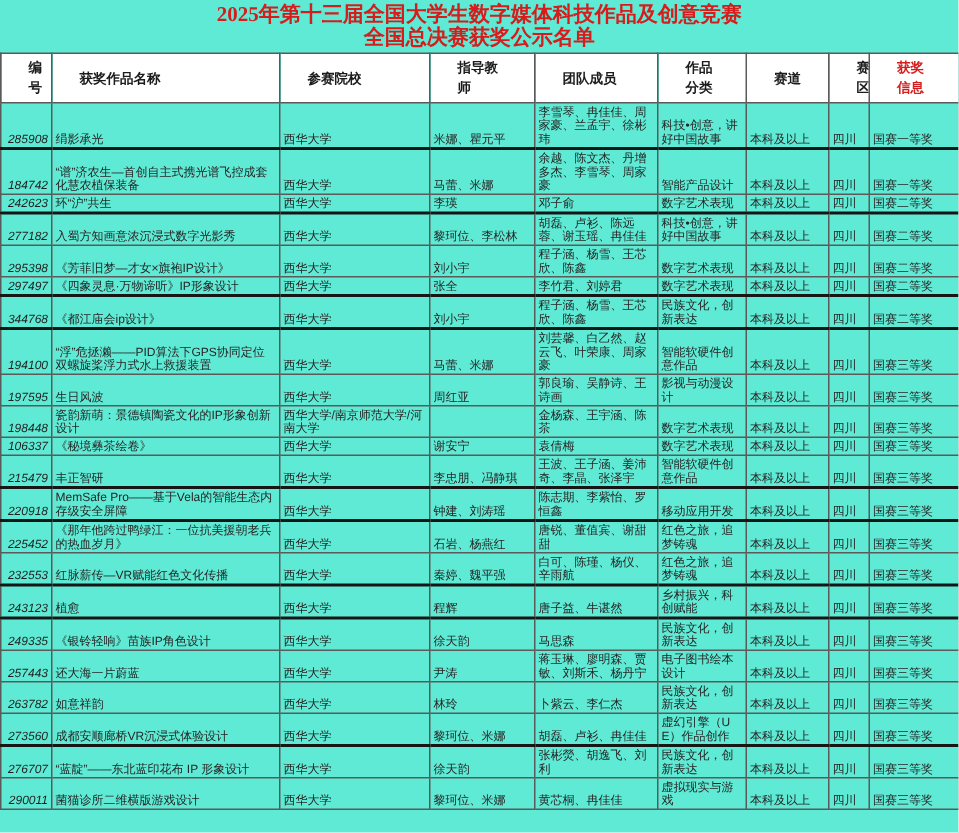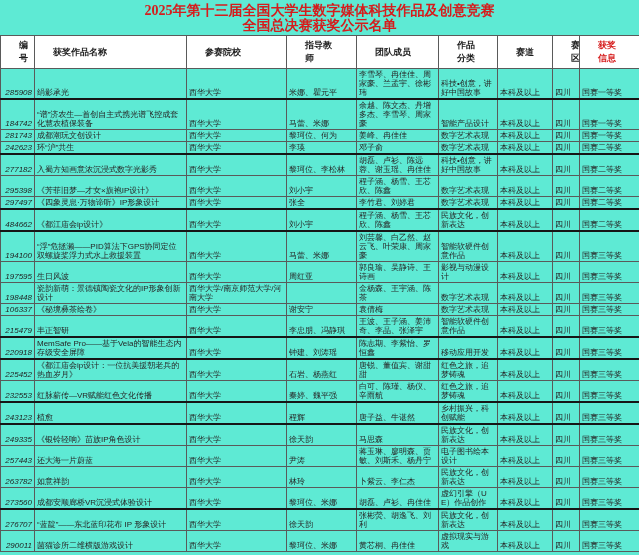--- a/index.html
+++ b/index.html
@@ -68,31 +68,20 @@
           <td class="c-name">“谱”济农生—首创自主式携光谱飞控成套化慧农植保装备</td>
           <td class="c-school">西华大学</td>
           <td class="c-advisor">马蕾、米娜</td>
           <td class="c-team">余越、陈文杰、丹增多杰、李雪琴、周家豪</td>
           <td class="c-category">智能产品设计</td>
           <td class="c-track">本科及以上</td>
           <td class="c-zone">四川</td>
           <td class="c-award">国赛一等奖</td>
         </tr>
         <tr>
-          <td class="c-id">281743</td>
-          <td class="c-name">成都潮玩文创设计</td>
-          <td class="c-school">西华大学</td>
-          <td class="c-advisor">黎珂位、何为</td>
-          <td class="c-team">姜峰、冉佳佳</td>
-          <td class="c-category">数字艺术表现</td>
-          <td class="c-track">本科及以上</td>
-          <td class="c-zone">四川</td>
-          <td class="c-award">国赛一等奖</td>
-        </tr>
-        <tr>
           <td class="c-id">242623</td>
           <td class="c-name">环“沪”共生</td>
           <td class="c-school">西华大学</td>
           <td class="c-advisor">李瑛</td>
           <td class="c-team">邓子俞</td>
           <td class="c-category">数字艺术表现</td>
           <td class="c-track">本科及以上</td>
           <td class="c-zone">四川</td>
           <td class="c-award">国赛二等奖</td>
         </tr>
@@ -123,21 +112,21 @@
           <td class="c-name">《四象灵息·万物谛听》IP形象设计</td>
           <td class="c-school">西华大学</td>
           <td class="c-advisor">张全</td>
           <td class="c-team">李竹君、刘婷君</td>
           <td class="c-category">数字艺术表现</td>
           <td class="c-track">本科及以上</td>
           <td class="c-zone">四川</td>
           <td class="c-award">国赛二等奖</td>
         </tr>
         <tr class="thick">
-          <td class="c-id">484662</td>
+          <td class="c-id">344768</td>
           <td class="c-name">《都江庙会ip设计》</td>
           <td class="c-school">西华大学</td>
           <td class="c-advisor">刘小宇</td>
           <td class="c-team">程子涵、杨雪、王芯欣、陈鑫</td>
           <td class="c-category">民族文化，创新表达</td>
           <td class="c-track">本科及以上</td>
           <td class="c-zone">四川</td>
           <td class="c-award">国赛二等奖</td>
         </tr>
         <tr class="thick">
@@ -201,21 +190,21 @@
           <td class="c-school">西华大学</td>
           <td class="c-advisor">钟建、刘涛瑶</td>
           <td class="c-team">陈志期、李紫怡、罗恒鑫</td>
           <td class="c-category">移动应用开发</td>
           <td class="c-track">本科及以上</td>
           <td class="c-zone">四川</td>
           <td class="c-award">国赛三等奖</td>
         </tr>
         <tr class="thick">
           <td class="c-id">225452</td>
-          <td class="c-name">《都江庙会ip设计：一位抗美援朝老兵的热血岁月》</td>
+          <td class="c-name">《那年他跨过鸭绿江：一位抗美援朝老兵的热血岁月》</td>
           <td class="c-school">西华大学</td>
           <td class="c-advisor">石岩、杨燕红</td>
           <td class="c-team">唐锐、董值宾、谢甜甜</td>
           <td class="c-category">红色之旅，追梦铸魂</td>
           <td class="c-track">本科及以上</td>
           <td class="c-zone">四川</td>
           <td class="c-award">国赛三等奖</td>
         </tr>
         <tr>
           <td class="c-id">232553</td>

